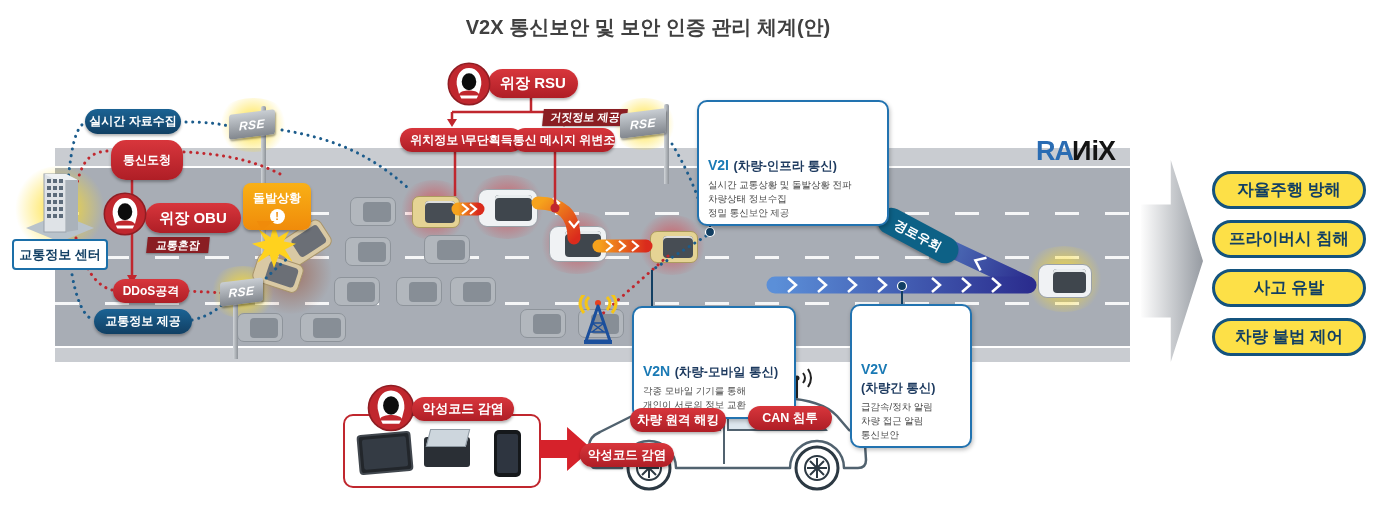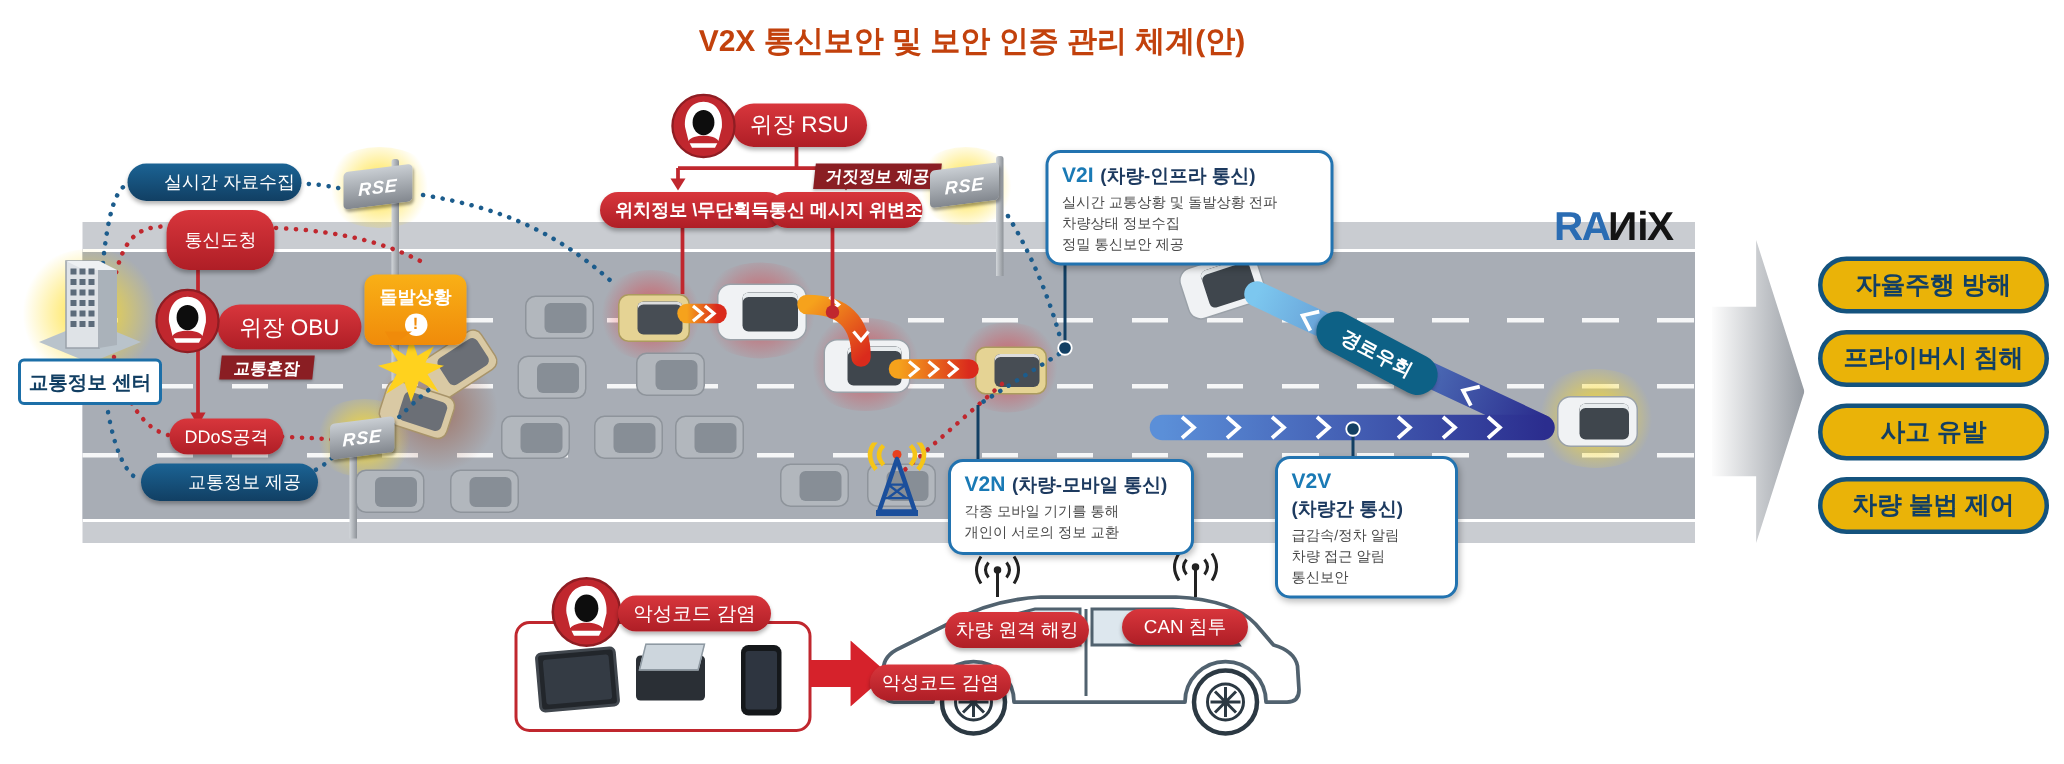--- a/index.html
+++ b/index.html
@@ -2,33 +2,33 @@
 <html><head>
 <meta charset="utf-8">
 <style>
   html,body{margin:0;padding:0;background:#fff;font-family:"Liberation Sans","DejaVu Sans",sans-serif;}
   #stage{position:relative;width:1376px;height:509px;background:#fff;overflow:hidden;}
   
   #road{position:absolute;left:55px;top:148px;width:1075px;height:214px;background:#c9ccd1;z-index:1;}
   #asphalt{position:absolute;left:0;top:18px;width:100%;height:178px;background:#a8adb5;border-top:2px solid #fff;border-bottom:2px solid #fff;}
   .lane-dash{position:absolute;left:0;width:100%;height:3px;background:repeating-linear-gradient(90deg,#fff 0 24px,transparent 24px 50px);opacity:.9;}
   
-  .pill{position:absolute;display:flex;align-items:center;justify-content:center;color:#fff;font-weight:normal;border-radius:15px;white-space:nowrap;box-shadow:0 2px 3px rgba(0,0,0,.3);z-index:5;}
+  .pill{position:absolute;display:flex;align-items:center;justify-content:center;color:#fff;font-weight:bold;border-radius:15px;white-space:nowrap;box-shadow:0 2px 3px rgba(0,0,0,.3);z-index:5;}
   .p-red{background:linear-gradient(180deg,#d8363c,#af1e26);}
-  .p-blue{background:linear-gradient(180deg,#1b6394,#113f63);padding-left:20px;}
+  .p-blue{background:linear-gradient(180deg,#1b6394,#113f63);}
   .tag{position:absolute;display:flex;align-items:center;justify-content:center;background:#8a1e23;color:#fff;font-weight:bold;font-size:11px;white-space:nowrap;z-index:5;transform:skewX(-6deg);box-shadow:0 1px 2px rgba(0,0,0,.3);}
   .redbox{position:absolute;display:flex;align-items:center;justify-content:center;background:linear-gradient(180deg,#d8363c,#af1e26);border-radius:12px;color:#fff;font-weight:bold;font-size:12px;white-space:nowrap;box-shadow:0 2px 3px rgba(0,0,0,.3);z-index:5;}
   
   .vbox{position:absolute;background:#fff;border:2px solid #2273b0;border-radius:10px;padding:6px 9px 5px 9px;box-shadow:1px 2px 4px rgba(0,0,0,.25);z-index:5;}
   .vbox .vt{color:#1a7ab5;font-weight:800;font-size:14px;white-space:nowrap;}
   .vbox .vs{color:#1d3a5f;font-weight:800;font-size:12.5px;white-space:nowrap;}
   .vbox .vl{color:#4a4a4a;font-size:9.5px;line-height:1.45;white-space:nowrap;}
-  .vbox .vhead{margin-bottom:3px;}
-  
-  .outcome{position:absolute;left:1212px;width:148px;height:32px;border:3px solid #14537e;border-radius:19px;background:#eab308;color:#123f63;font-weight:800;font-size:16.5px;display:flex;align-items:center;justify-content:center;white-space:nowrap;z-index:5;}
+  .vbox .vhead{margin-bottom:3px;margin-top:48px;}
+  
+  .outcome{position:absolute;left:1212px;width:148px;height:32px;border:3px solid #14537e;border-radius:19px;background:#fde047;color:#123f63;font-weight:800;font-size:16.5px;display:flex;align-items:center;justify-content:center;white-space:nowrap;z-index:5;}
   
   .car{position:absolute;border-radius:7px;z-index:2;}
   .car .cab{position:absolute;left:27%;right:9%;top:13%;bottom:13%;border-radius:4px;}
   .gray{background:#b2b7bd;border:1px solid #8e949b;}.gray .cab{background:#878e96;}
   .whitec{background:#f0f2f4;border:1px solid #9aa1a8;border-radius:9px;}.whitec .cab{background:#3f464d;box-shadow:inset 0 3px 0 #e8ecee;}
   .yellowc{background:#e5d394;border:1px solid #ab9b5e;}.yellowc .cab{background:#474d54;box-shadow:inset 0 2px 0 #ddd;}
   .beige{background:#d9c9a4;border:1px solid #a8946a;}.beige .cab{background:#6b6f76;}
   .glow{position:absolute;border-radius:50%;z-index:2;}
   .g-red{background:radial-gradient(circle,rgba(237,28,36,.62) 0%,rgba(237,28,36,0) 68%);}
   .g-yel{background:radial-gradient(circle,rgba(255,222,40,.95) 0%,rgba(255,222,40,0) 68%);}
@@ -56,21 +56,21 @@
   
   #devbox{position:absolute;left:343px;top:414px;width:194px;height:70px;border:2.5px solid #c0272e;border-radius:10px;background:#fff;z-index:4;}
   .device{position:absolute;z-index:5;}
   #tablet{left:358px;top:433px;width:50px;height:36px;background:#22262b;border:2px solid #41474e;border-radius:4px;transform:rotate(-5deg);}
   #tablet i{position:absolute;inset:3px;background:#343b44;border-radius:2px;display:block;}
   #navdev{left:424px;top:437px;width:46px;height:30px;background:#2a2f35;border-radius:3px;}
   #navdev i{position:absolute;left:4px;top:-8px;width:38px;height:16px;background:#cdd6dd;transform:skewX(-14deg);border:1px solid #8e99a2;display:block;}
   #phone{left:494px;top:430px;width:27px;height:47px;background:#15181b;border-radius:5px;}
   #phone i{position:absolute;inset:4px 3px;background:#2e3540;border-radius:2px;display:block;}
   
-  #title{position:absolute;left:388px;top:14px;width:520px;text-align:center;font-size:20px;font-weight:800;color:#c2410c;z-index:5;white-space:nowrap;}
+  #title{position:absolute;left:388px;top:14px;width:520px;text-align:center;font-size:20px;font-weight:800;color:#404040;z-index:5;white-space:nowrap;}
   #logo{position:absolute;left:1036px;top:136px;font-size:27px;font-weight:800;z-index:5;letter-spacing:-1px;white-space:nowrap;}
   #logo .l-ra{color:#2a6cb3;}
   #logo .l-n{display:inline-block;transform:scaleX(-1);color:#141414;}
   #logo .l-i{color:#141414;}
   #logo .l-x{color:#141414;}
   
   #tc-box{position:absolute;left:12px;top:239px;width:92px;height:27px;background:#fff;border:2px solid #1c6fa8;border-radius:4px;color:#123f63;font-weight:800;font-size:13px;display:flex;align-items:center;justify-content:center;z-index:5;white-space:nowrap;}
   .hacker{position:absolute;z-index:6;}
   svg.decor{position:absolute;z-index:4;}
   

